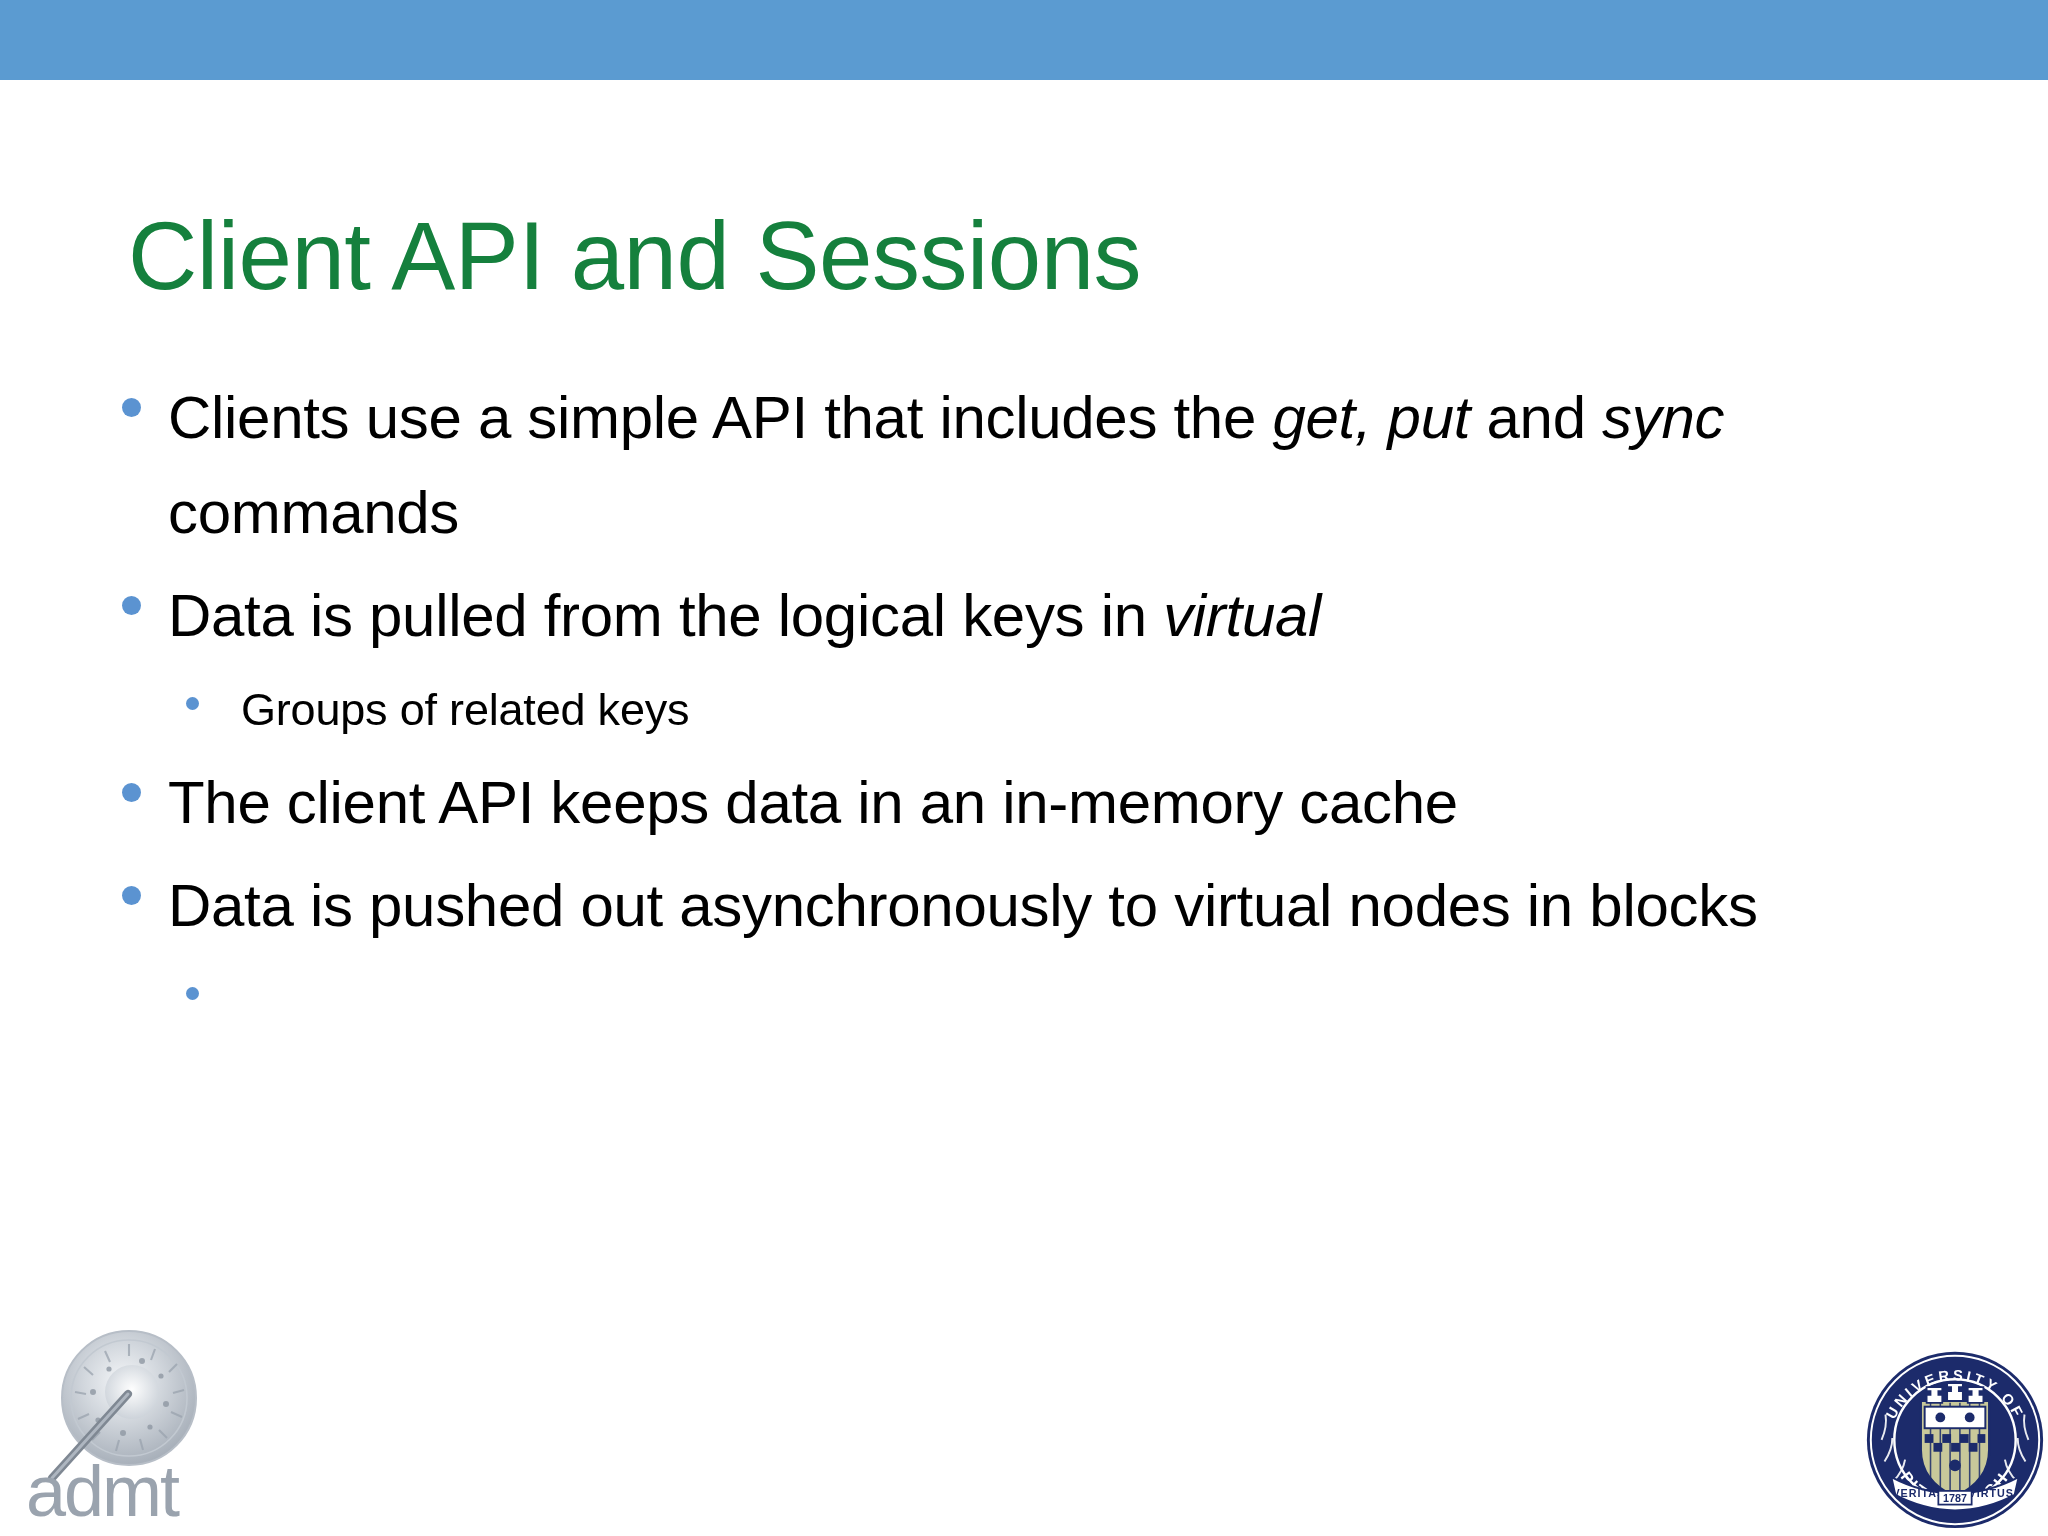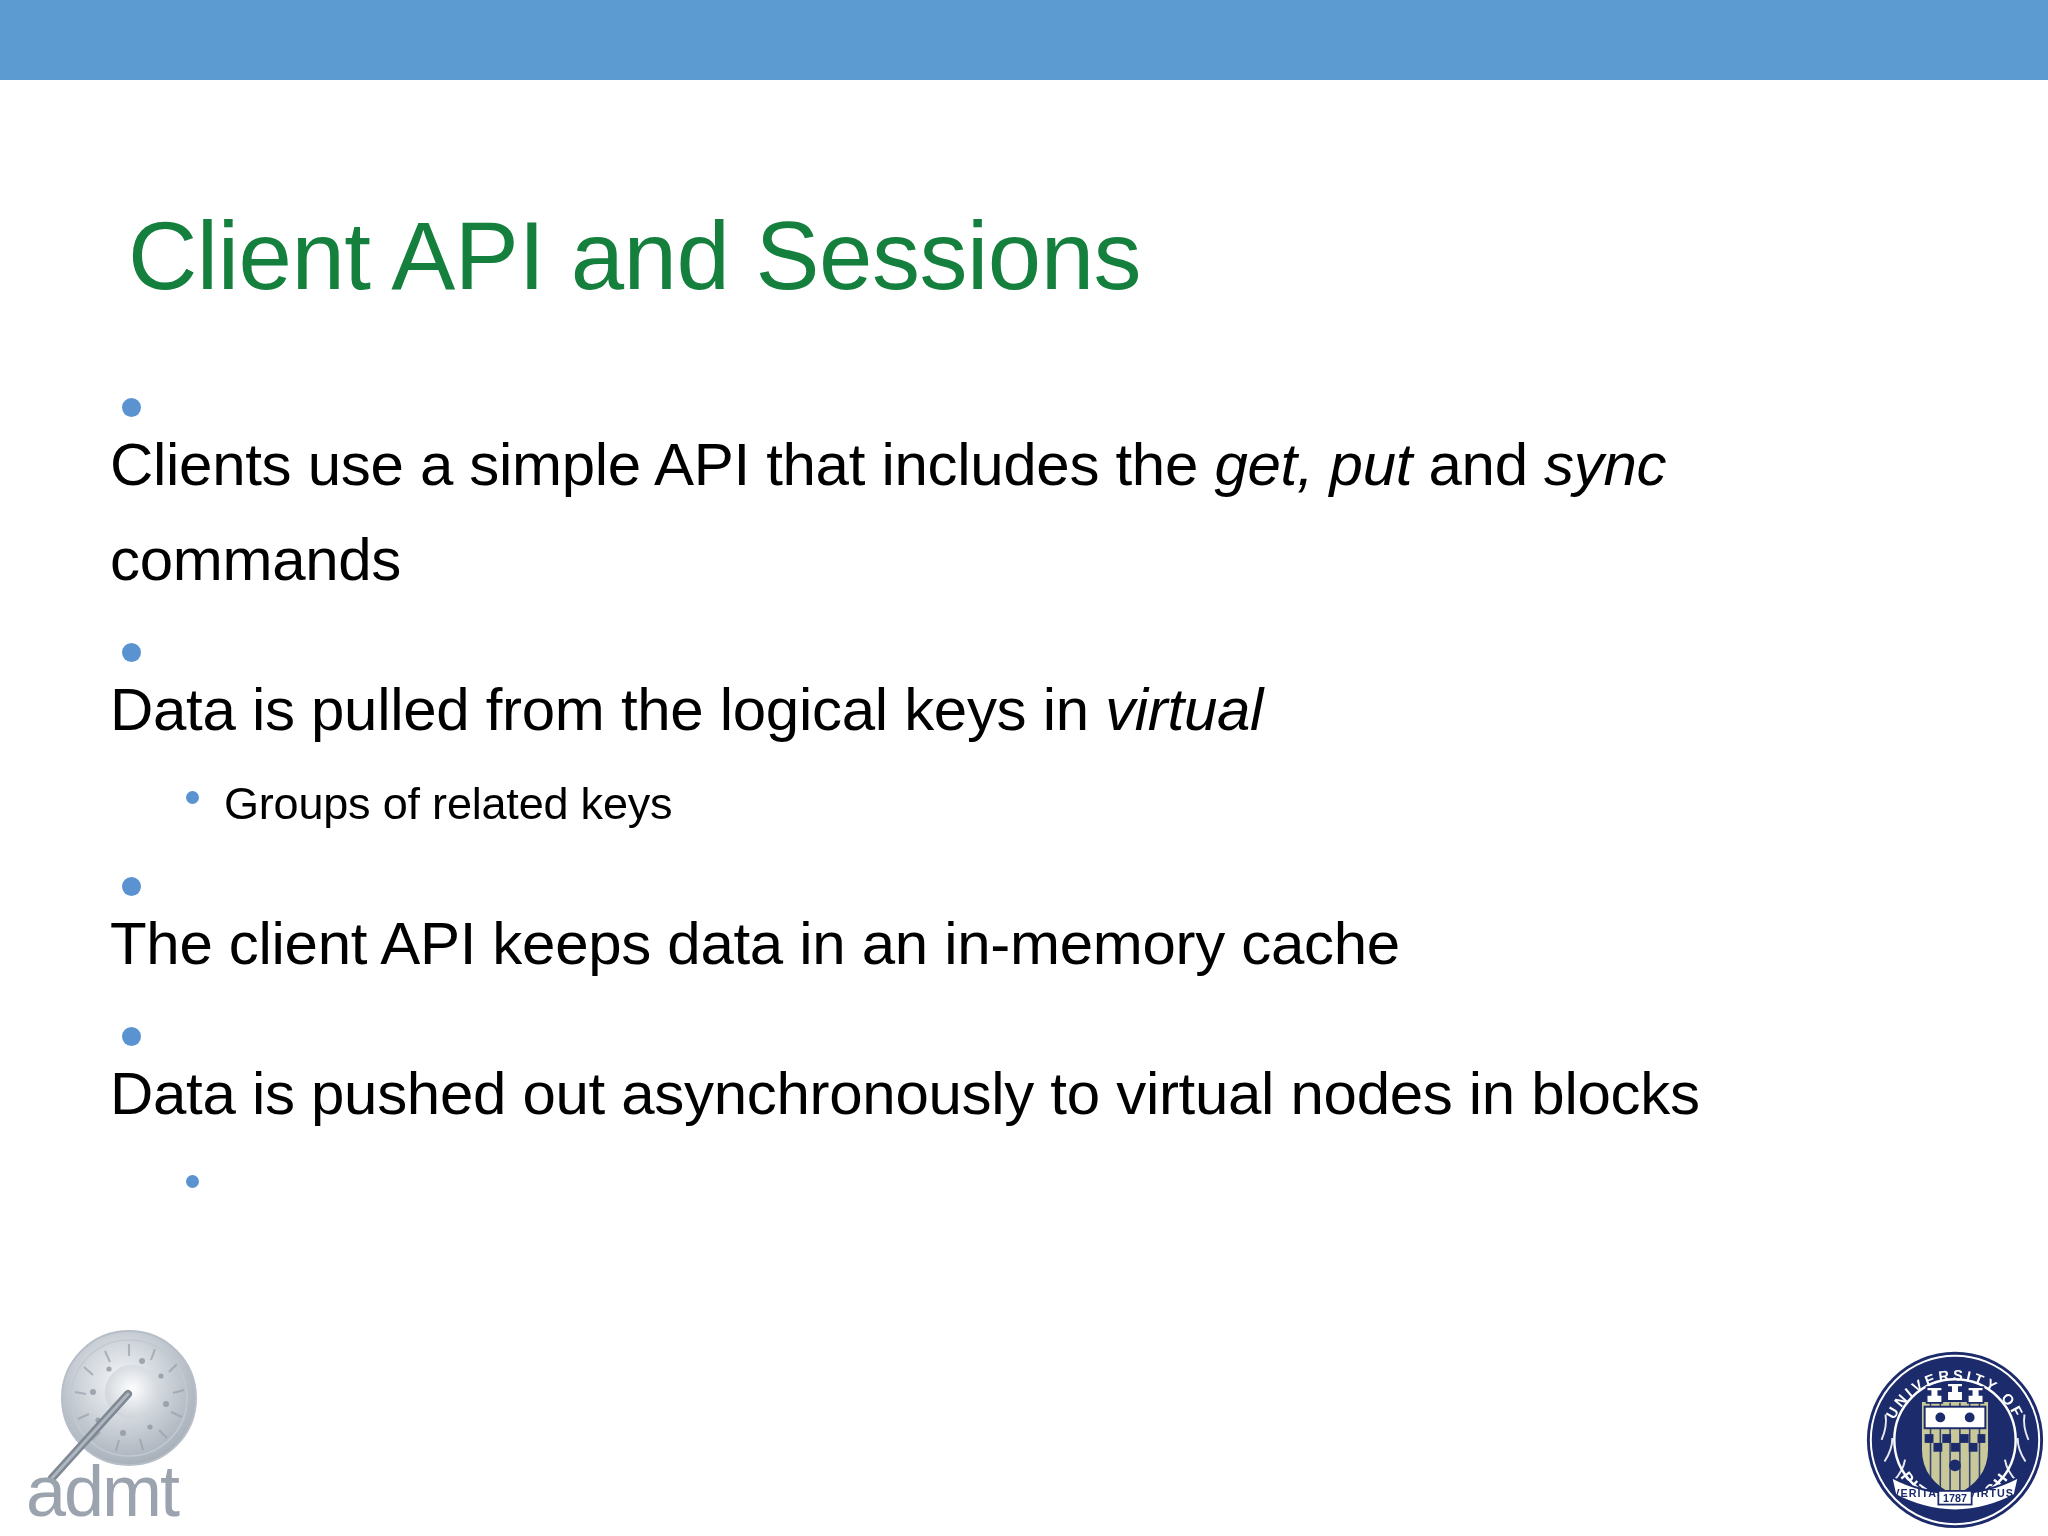--- a/index.html
+++ b/index.html
@@ -49,21 +49,20 @@
 
   .bullet-row {
     display: flex;
     align-items: flex-start;
     color: #000000;
   }
 
   
   .level-1 {
     margin-bottom: 8px;
-    flex-direction: column;
   }
   .level-1 .marker {
     flex: 0 0 auto;
     width: 58px;
     display: flex;
     justify-content: flex-start;
     align-items: flex-start;
     padding-top: 28px;
     padding-left: 12px;
     box-sizing: border-box;
@@ -103,20 +102,21 @@
     border-radius: 50%;
     background: #5B93D1;
     display: block;
   }
   .level-2 .btext {
     font-size: 45px;
     line-height: 78px;
     font-weight: 400;
     color: #000000;
     letter-spacing: -0.2px;
+    margin-left: 17px;
   }
 
   .ital { font-style: italic; }
 
   
   #admt-logo {
     position: absolute;
     left: 24px;
     top: 1320px;
     width: 230px;

